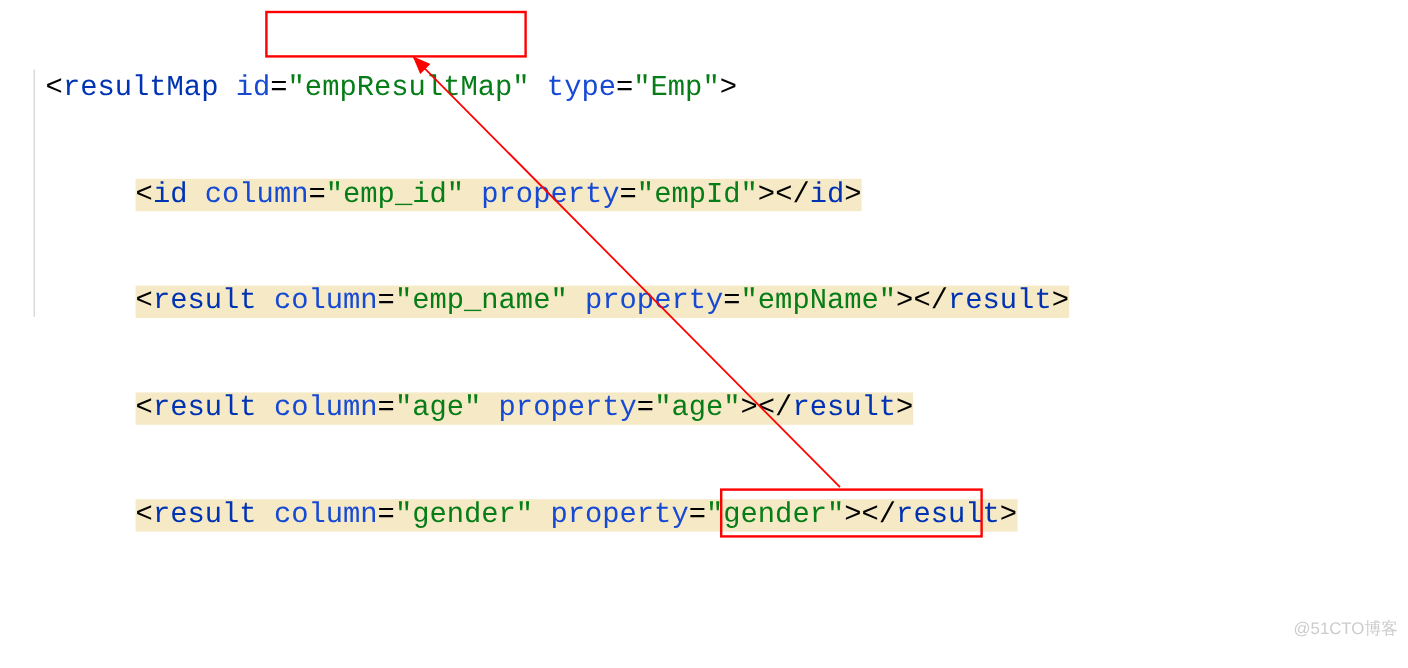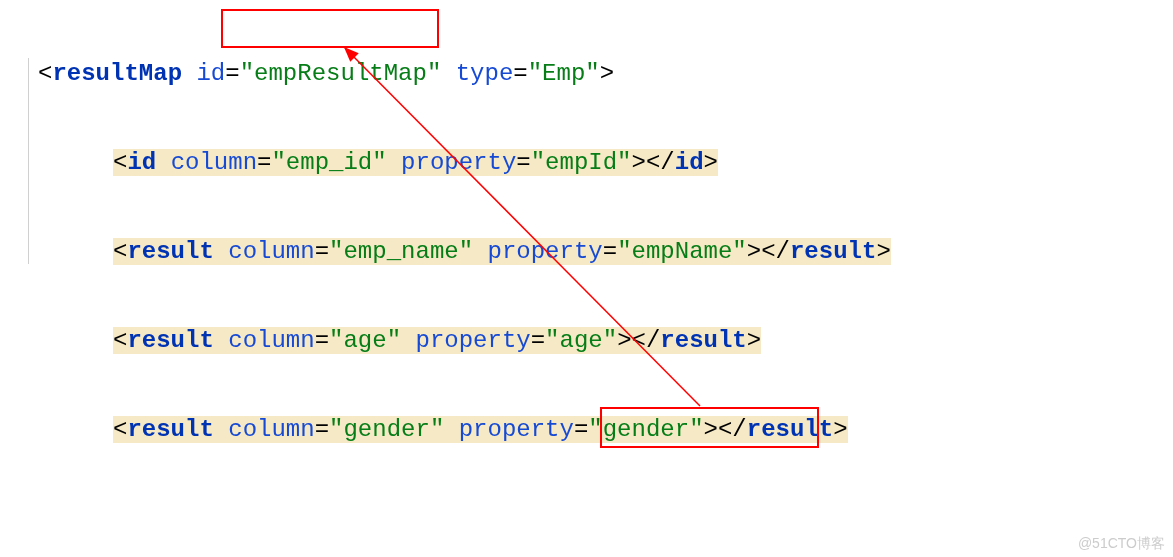--- a/index.html
+++ b/index.html
@@ -21,38 +21,38 @@
   .line {
     display: block;
     position: relative;
   }
   .hl {
     background: #f5e9c6;
   }
   .indent1 { padding-left: 18px; }
   .indent2 { padding-left: 93px; }
   .tag-bracket { color: #000000; }
-  .tag-name { color: #0033b3; font-weight: bold; }
+  .tag-name { color: #0033b3; }
   .attr-name { color: #174ad4; }
   .attr-value { color: #067d17; }
   
   .box {
     position: absolute;
     border: 2px solid #ff0000;
     pointer-events: none;
   }
   .arrow-svg {
     position: absolute;
     top: 0;
     left: 0;
     pointer-events: none;
   }
   .watermark {
     position: absolute;
-    bottom: 0;
+    bottom: 20px;
     right: 8px;
     color: #cccccc;
     font-size: 14px;
     font-family: sans-serif;
   }
   .guide {
     position: absolute;
     left: 28px;
     top: 58px;
     height: 206px;

